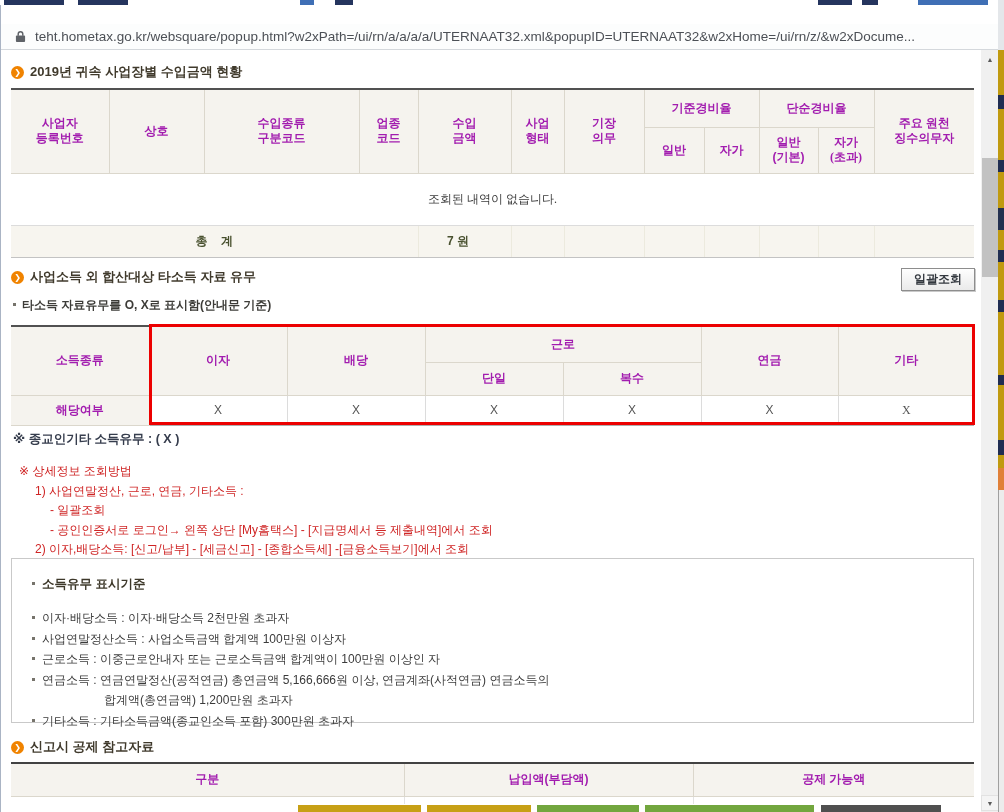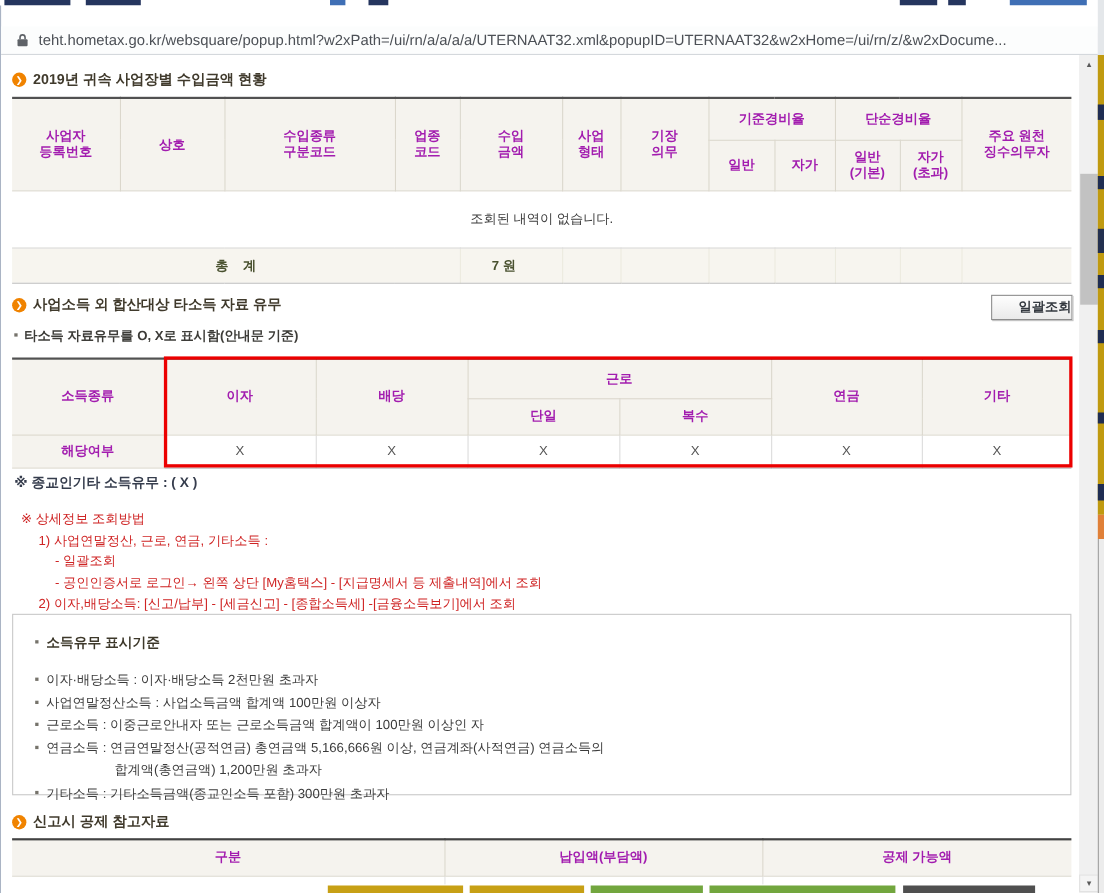--- a/index.html
+++ b/index.html
@@ -32,21 +32,21 @@
   .sec-title { position:absolute; left:10px; display:flex; align-items:center;
                font-size:13px; font-weight:bold; color:#403a2c; }
   .bullet { width:13px; height:13px; border-radius:50%; background:#f08300; color:#fff;
             font-size:8px; line-height:13px; text-align:center; margin-right:6px; flex:none; }
 
   table.t { position:absolute; left:10px; border-collapse:collapse; table-layout:fixed; width:963px; }
   table.t th { background:#f5f3ee; border:1px solid #dbd7cc; font-size:12px; font-weight:bold;
                color:#a21caf; text-align:center; vertical-align:middle;
                white-space:pre-line; line-height:15px; }
   table.t th:first-child, table.t td:first-child { border-left:none; }
-  table.t th:last-child,  table.t td:last-child  { border-right:none; }
+  table.t th:last-child,  table.t td:last-child  { border-right:none;font-family:Liberation Serif, serif; }
   .t1 { border-top:2px solid #515151; }
   .t1 tr.h1 th { height:38px; }
   .t1 tr.h2 th { height:46px; }
   .t1 .empty-row td { height:52px; background:#fff; text-align:center; font-size:12px;
                       color:#3b3b3b; border-top:1px solid #b7b7b7; border-bottom:1px solid #dcdcdc; }
   .t1 .total-row td { height:32px; background:#f7f5ef; border:1px solid #eceade;
                       border-bottom:1px solid #c3c3c3; font-size:12px; font-weight:bold;
                       color:#49512f; text-align:center; vertical-align:middle; }
   .t1 .total-label { white-space:pre; }
   .t1 .total-value { text-align:right; padding-right:13px; }
@@ -55,21 +55,21 @@
   .t2 tr.r1 th { height:36px; }
   .t2 tr.r2 th { height:33px; }
   .t2 tr.r3 th { height:30px; }
   .t2 tbody td { height:30px; background:#fff; border:1px solid #dcdcdc;
                  border-top:1px solid #aeaeae; border-bottom:1px solid #aeaeae;
                  font-size:12px; color:#565656; text-align:center; vertical-align:middle; }
   .red-box { position:absolute; border:3px solid #ec0000; z-index:5; pointer-events:none; }
 
   .batch-btn { position:absolute; width:74px; height:23px; background:linear-gradient(#fefefe,#eaeaea);
                border:1px solid #8d8d8d; box-shadow:1px 1px 0 #c9c9c9; font-size:12px; font-weight:bold;
-               color:#33383f; text-align:right; line-height:21px; cursor:pointer;padding-left:12px; }
+               color:#33383f; text-align:left; line-height:21px; cursor:pointer;padding-left:12px; }
   .note-line { position:absolute; font-size:12px; font-weight:bold; color:#3d3c38; }
   .note-line::before { content:''; display:inline-block; width:3px; height:3px; background:#76736b;
                        margin-right:6px; vertical-align:3px; }
   .religious { position:absolute; font-size:12.5px; font-weight:bold; color:#363d4d; }
 
   .detail { position:absolute; left:18px; font-size:12px; color:#cf2424; line-height:19.5px; }
   .detail .d1 { margin-left:16px; }
   .detail .d2 { margin-left:31px; }
 
   .criteria-box { position:absolute; left:10px; border:1px solid #c9c9c9; background:#fff;

